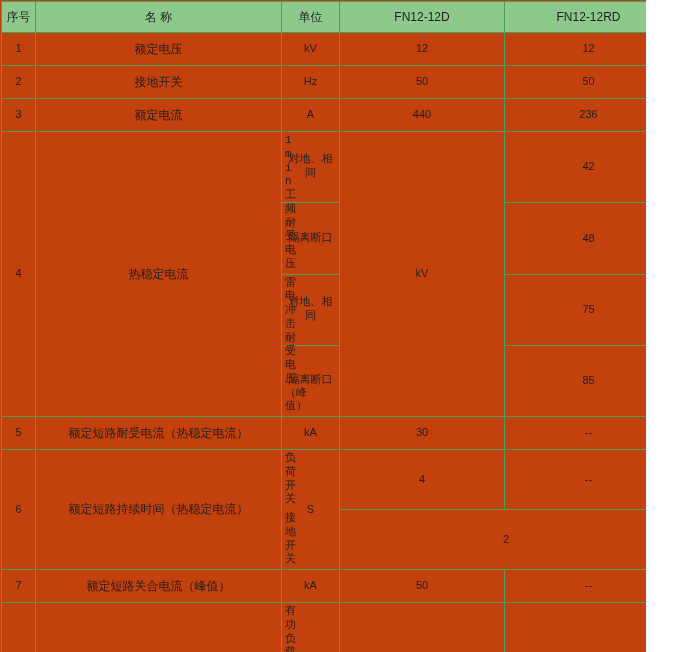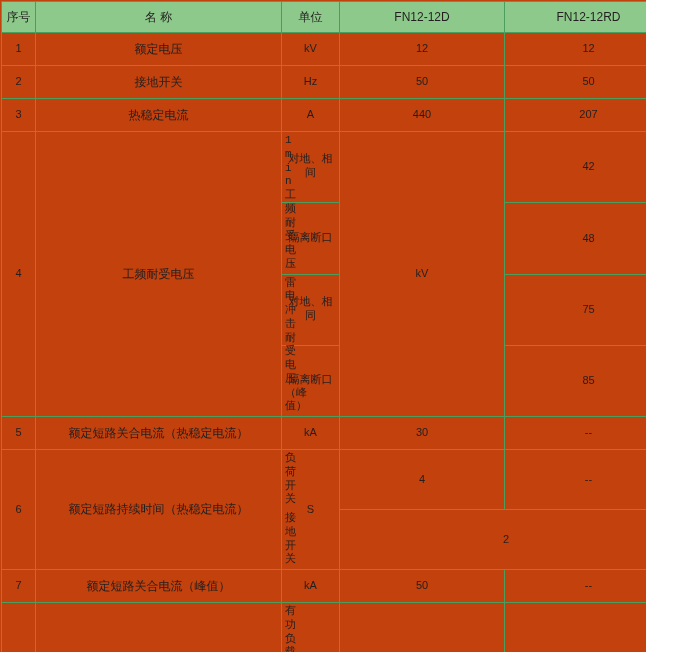--- a/index.html
+++ b/index.html
@@ -88,29 +88,29 @@
       <tr>
         <td class="r">2</td>
         <td class="r nm" colspan="2">接地开关</td>
         <td class="r">Hz</td>
         <td class="r">50</td>
         <td class="r">50</td>
       </tr>
 
       <tr>
         <td class="r">3</td>
-        <td class="r nm" colspan="2">热稳定电流</td>
+        <td class="r nm" colspan="2">额定电流</td>
         <td class="r">A</td>
         <td class="r">440</td>
-        <td class="r">207</td>
+        <td class="r">236</td>
       </tr>
 
       <tr>
         <td class="tall" rowspan="4">4</td>
-        <td class="tall nm" rowspan="4" style="width:90px">工频耐受电压</td>
+        <td class="tall nm" rowspan="4" style="width:90px">热稳定电流</td>
         <td class="tall sub" rowspan="2" style="width:78px">1min 工频耐受电压</td>
         <td class="tall sub" style="width:78px">对地、相间</td>
         <td class="tall" rowspan="4">kV</td>
         <td class="tall">42</td>
         <td class="tall">42</td>
       </tr>
       <tr>
         <td class="tall sub">隔离断口</td>
         <td class="tall">48</td>
         <td class="tall">48</td>
@@ -122,21 +122,21 @@
         <td class="tall">75</td>
       </tr>
       <tr>
         <td class="tall sub">隔离断口</td>
         <td class="tall">85</td>
         <td class="tall">85</td>
       </tr>
 
       <tr>
         <td class="r">5</td>
-        <td class="r nm" colspan="2">额定短路关合电流（热稳定电流）</td>
+        <td class="r nm" colspan="2">额定短路耐受电流（热稳定电流）</td>
         <td class="r">kA</td>
         <td class="r">30</td>
         <td class="r">--</td>
       </tr>
 
       <tr>
         <td class="r" rowspan="2">6</td>
         <td class="r nm" rowspan="2" style="width:168px">额定短路持续时间（热稳定电流）</td>
         <td class="r sub" style="width:78px">负荷开关</td>
         <td class="r" rowspan="2">S</td>

